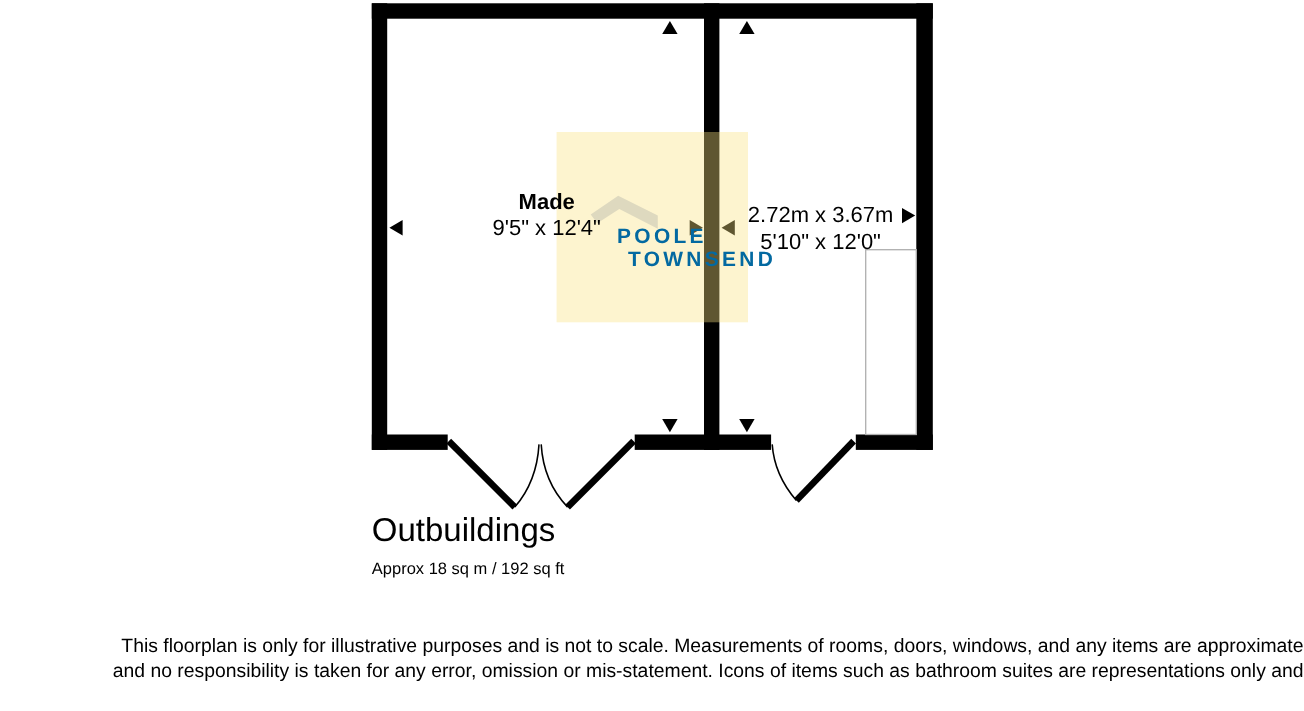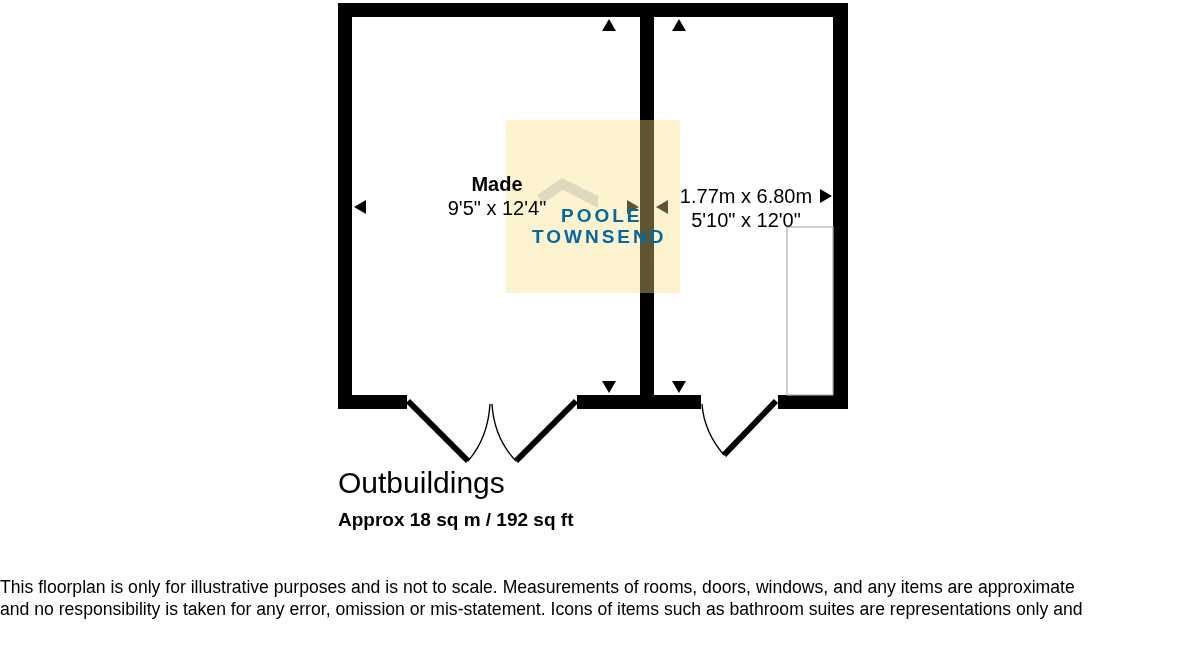--- a/index.html
+++ b/index.html
@@ -2,22 +2,22 @@
 <html><head>
   <meta charset="utf-8">
   <style>
     html, body { margin: 0; padding: 0; background: #ffffff; }
     body { width: 1185px; height: 646px; position: relative; overflow: hidden;
            font-family: "Liberation Sans", sans-serif; color: #000; }
     #plan { position: absolute; left: 0; top: 0; }
     .room-label { position: absolute; text-align: center; line-height: 24px; font-size: 20px; }
     .room-name { font-weight: bold; }
     .title { position: absolute; left: 338px; top: 466px; font-size: 30px; }
-    .area { position: absolute; left: 338px; top: 509px; font-size: 19px; font-weight: bold; }
-    .disclaimer { position: absolute; left: 0; top: 576px; width: 1185px; text-align: left;
+    .area { position: absolute; left: 338px; top: 509px; font-size: 15px; font-weight: normal; }
+    .disclaimer { position: absolute; left: 0; top: 576px; width: 1185px; text-align: right;
                   font-size: 17.6px; line-height: 22px; }
     .overlay { position: absolute; left: 506px; top: 120px; width: 174px; height: 173px;
                background: rgba(250, 225, 130, 0.38); }
     .wm { position: absolute; color: #0369a1; font-weight: bold; font-size: 19px; letter-spacing: 3px; margin-left: 28px; }
   </style>
 </head>
 <body>
 
 <svg id="plan" width="1185" height="646">
 
@@ -54,29 +54,29 @@
     <polygon points="639,207 627,200 627,214"></polygon>
     <polygon points="656,207 668,200 668,214"></polygon>
     <polygon points="832,196 820,189 820,203"></polygon>
   </g>
 
   <path d="M537 195 L562 178 L598 196 L598 208 L563 190 L543 203 Z" fill="#c5cde0" opacity="0.85"></path>
 </svg>
 
 <div class="overlay"></div>
 <div class="wm" style="left:533px; top:205px;">POOLE</div>
-<div class="wm" style="left:504px; top:226px;text-align:right;">TOWNSEND</div>
+<div class="wm" style="left:543px; top:226px;text-align:right;">TOWNSEND</div>
 
 <div class="room-label" style="left:397px; top:172px; width:200px;">
   <div class="room-name">Made</div>
   <div>9'5" x 12'4"</div>
 </div>
 
 <div class="room-label" style="left:646px; top:184px; width:200px;">
-  <div>1.77m x 6.80m</div>
+  <div>2.72m x 3.67m</div>
   <div>5'10" x 12'0"</div>
 </div>
 
 <div class="title">Outbuildings</div>
 <div class="area">Approx 18 sq m / 192 sq ft</div>
 
 <div class="disclaimer">
   <div>This floorplan is only for illustrative purposes and is not to scale. Measurements of rooms, doors, windows, and any items are approximate</div>
   <div>and no responsibility is taken for any error, omission or mis-statement. Icons of items such as bathroom suites are representations only and</div>
 </div>

